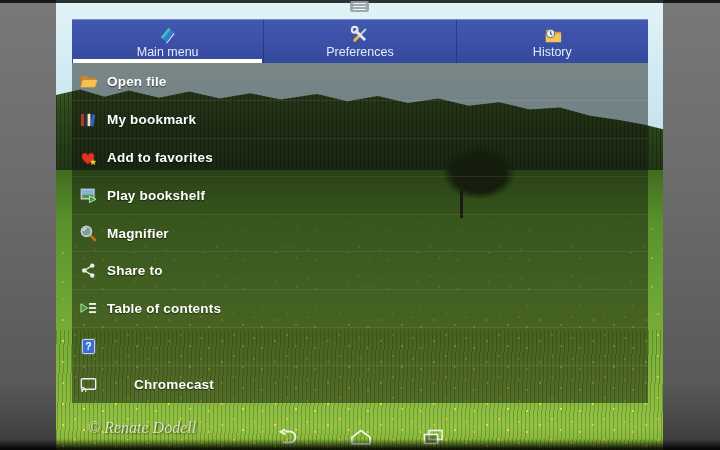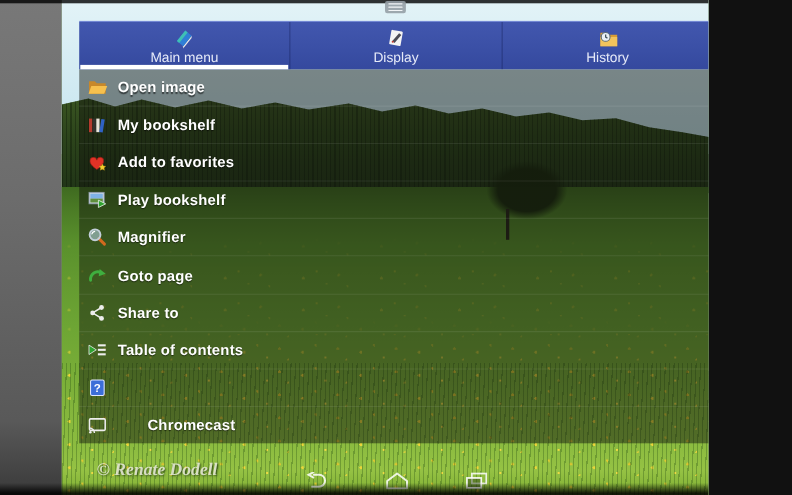--- a/index.html
+++ b/index.html
@@ -1,16 +1,16 @@
 <!DOCTYPE html>
 <html><head>
 <meta charset="utf-8">
 <style>
   html,body{margin:0;padding:0;background:#111;}
-  .screen{position:relative;width:644px;height:450px;overflow:hidden;
+  .screen{position:relative;width:720px;height:450px;overflow:hidden;
     font-family:"Liberation Sans",sans-serif;background:#4d7c0f;text-align:center;}
 
   
   .bezel{position:absolute;top:0;height:450px;background:linear-gradient(180deg,#787878 0%,#6c6c6c 40%,#595959 85%,#3a3a3a 100%);}
   .bezel.left{left:0;width:56px;}
   .bezel.right{left:663px;width:57px;}
 
   
   .photo{position:absolute;left:56px;top:0;width:607px;height:450px;background:#cfe9f0;}
   .sky{position:absolute;left:0;top:0;width:100%;height:140px;
@@ -66,21 +66,21 @@
     background:rgba(16,20,12,0.47);display:flex;flex-direction:column;z-index:4;}
   .mitem{flex:1;display:flex;align-items:center;gap:9px;padding-left:7px;
     border-bottom:1px solid rgba(255,255,255,0.08);cursor:pointer;}
   .mitem:last-child{border-bottom:none;gap:36px;}
   .mitem .mlabel{font-size:13.5px;font-weight:bold;color:#ffffff;
     text-shadow:0 1px 1px rgba(0,0,0,0.55);letter-spacing:.2px;}
   .mitem svg{display:block;flex:none;}
 
   
   .watermark{position:absolute;left:88px;top:419px;z-index:8;
-    font-family:"Liberation Serif",serif;font-style:italic;font-weight:bold;font-size:16px;
+    font-family:"Liberation Serif",serif;font-style:italic;font-weight:normal;font-size:16px;
     color:rgba(240,240,228,0.82);text-shadow:1px 1px 2px rgba(20,40,10,0.7);}
 
   
   .navbtn{position:absolute;top:429px;width:24px;height:16px;z-index:8;cursor:pointer;}
   .navbtn svg{display:block;}
   .nav-back{left:276px;} .nav-home{left:349px;} .nav-recents{left:421px;}
 </style>
 </head>
 <body>
 
@@ -110,55 +110,56 @@
     <div class="tab active">
       <svg width="21" height="21" viewBox="0 0 22 22">
         <path d="M10 19 L18 9 L18 11 L10 21 Z" fill="#e6e6e6"></path>
         <path d="M4 14 L12 4 L18 9 L10 19 Z" fill="#2f7fd6"></path>
         <path d="M4 14 L12 4 L14.2 5.7 L6.2 15.7 Z" fill="#3fc0b4"></path>
       </svg>
       <span class="tlabel">Main menu</span>
     </div>
     <div class="tab">
       <svg width="21" height="21" viewBox="0 0 22 22">
-        <rect x="6" y="4" width="11" height="14" rx="1" fill="#f4f4f4" transform="rotate(10 11.5 11)"></rect>
-        <path d="M8 14 L14.5 6.5 L16.6 8.2 L10.1 15.7 Z" fill="#4a4a54"></path>
-        <circle cx="8.4" cy="14.6" r="1" fill="#c23b30"></circle>
-      </svg>
-      <span class="tlabel">Display</span>
+        <line x1="6" y1="17" x2="12" y2="11" stroke="#f0b93a" stroke-width="3.2" stroke-linecap="round"></line>
+        <line x1="12" y1="11" x2="17" y2="6" stroke="#c9ced6" stroke-width="2.2" stroke-linecap="round"></line>
+        <line x1="7.5" y1="7.5" x2="16" y2="16" stroke="#e3e7ee" stroke-width="3" stroke-linecap="round"></line>
+        <circle cx="6" cy="6" r="3" fill="none" stroke="#e3e7ee" stroke-width="2.2"></circle>
+      </svg>
+      <span class="tlabel">Preferences</span>
     </div>
     <div class="tab">
       <svg width="21" height="21" viewBox="0 0 22 22">
         <path d="M4 6 h6 l1.5 2 H20 v11 H4 Z" fill="#d99d34"></path>
         <path d="M4 10 h16 v9 H4 Z" fill="#f3c45c"></path>
         <circle cx="9" cy="10" r="4.2" fill="#e9eff5" stroke="#5a6b7a" stroke-width="1"></circle>
         <path d="M9 7.6 v2.6 l1.7 1" stroke="#44525e" stroke-width="1.2" fill="none"></path>
       </svg>
       <span class="tlabel">History</span>
     </div>
   </div>
 
   <div class="panel">
 
     <div class="mitem">
       <svg width="19" height="19" viewBox="0 0 20 20">
         <path d="M2 4 h5.5 l2 2 H18 v10 H2 Z" fill="#c8882a"></path>
         <path d="M4.2 8.5 H19.5 l-3 7.5 H1.6 Z" fill="#f6c04e"></path>
       </svg>
-      <span class="mlabel">Open image</span>
+      <span class="mlabel">Open file</span>
     </div>
 
     <div class="mitem">
       <svg width="19" height="19" viewBox="0 0 20 20">
         <rect x="2" y="4" width="3.1" height="13" fill="#b43b2e"></rect>
         <rect x="5.5" y="4" width="3.1" height="13" fill="#33322f"></rect>
         <rect x="9" y="4" width="3.1" height="13" fill="#e8e4da"></rect>
         <rect x="12.8" y="4.6" width="3.3" height="12.6" fill="#2f62c4" transform="rotate(9 14.4 11)"></rect>
       </svg>
-      <span class="mlabel">My bookshelf</span>
+      <span class="mlabel">My bookmark</span>
     </div>
 
 
 
     <div class="mitem">
       <svg width="19" height="19" viewBox="0 0 20 20">
         <path d="M9.5 17 C4.8 13.7 3 11.3 3 9 a3.2 3.2 0 0 1 6.5-1 a3.2 3.2 0 0 1 6.5 1 c0 2.3-1.8 4.7-6.5 8 Z" fill="#e03226" stroke="#8c1d14" stroke-width="0.6"></path>
         <path d="M14.8 11.6 l1 2 2.2.3 -1.6 1.5 .4 2.2 -2-1 -2 1 .4-2.2 -1.6-1.5 2.2-.3 Z" fill="#f4cf2e" stroke="#b98e14" stroke-width="0.4"></path>
       </svg>
       <span class="mlabel">Add to favorites</span>
@@ -176,27 +177,20 @@
 
     <div class="mitem">
       <svg width="19" height="19" viewBox="0 0 20 20">
         <line x1="11.5" y1="11.5" x2="16.8" y2="16.8" stroke="#d2691e" stroke-width="2.8" stroke-linecap="round"></line>
         <circle cx="7.8" cy="7.8" r="5.2" fill="rgba(190,220,240,0.55)" stroke="#c3cfda" stroke-width="1.8"></circle>
         <path d="M4.8 7 a3.4 3.4 0 0 1 2.6-2.5" fill="none" stroke="#ffffff" stroke-width="1.2" stroke-linecap="round"></path>
       </svg>
       <span class="mlabel">Magnifier</span>
     </div>
 
-    <div class="mitem">
-      <svg width="19" height="19" viewBox="0 0 20 20">
-        <path d="M3.5 14.5 C3 8.5 9 4.5 13.5 7.5" fill="none" stroke="#3fae3f" stroke-width="2.8" stroke-linecap="round"></path>
-        <path d="M12.2 3.8 L18 8.2 L11.3 10.6 Z" fill="#3fae3f"></path>
-      </svg>
-      <span class="mlabel">Goto page</span>
-    </div>
 
     <div class="mitem">
       <svg width="19" height="19" viewBox="0 0 20 20">
         <path d="M5.5 10 L14 4.8 M5.5 10 L14 15.2" stroke="#ededed" stroke-width="1.5"></path>
         <circle cx="5.5" cy="10" r="2.3" fill="#ededed"></circle>
         <circle cx="14" cy="4.8" r="2.3" fill="#ededed"></circle>
         <circle cx="14" cy="15.2" r="2.3" fill="#ededed"></circle>
       </svg>
       <span class="mlabel">Share to</span>
     </div>

